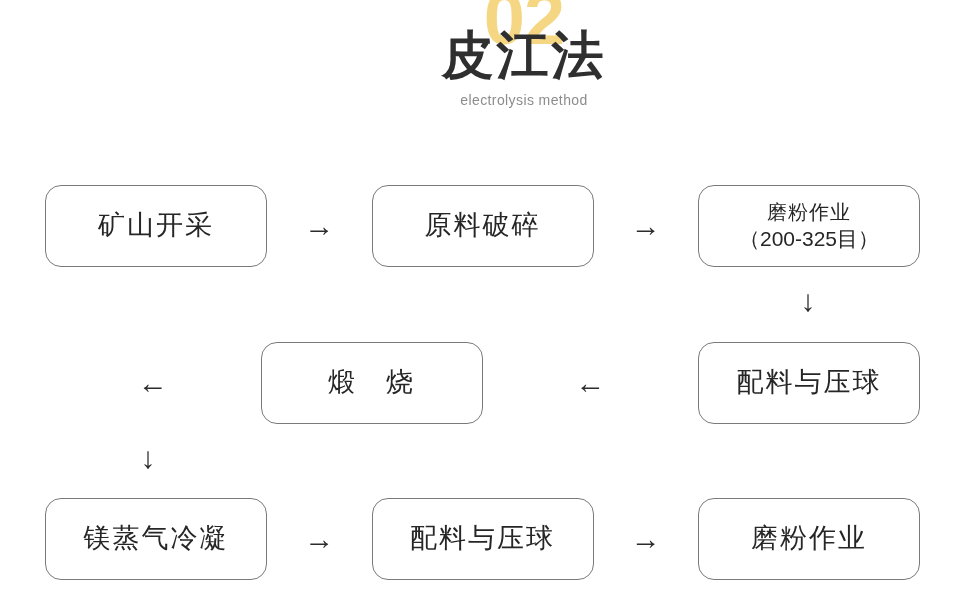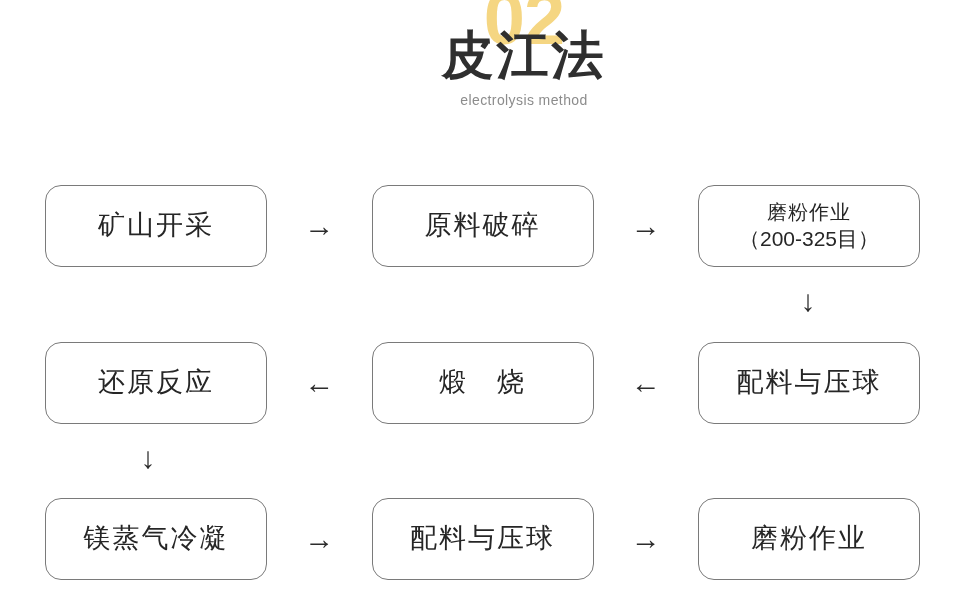--- a/index.html
+++ b/index.html
@@ -193,25 +193,20 @@
     <div class="cell">
       <div class="box has-sub">
         <div class="box-main">磨粉作业</div>
         <div class="box-sub">（200-325目）</div>
       </div>
     </div>
   </div>
 
   <div class="row" id="row-1">
 
-    <div class="cell">
-      <div class="box">
-        <div class="box-main">还原反应</div>
-      </div>
-    </div>
 
     <div class="gap">
       <span class="harrow">←</span>
     </div>
 
     <div class="cell">
       <div class="box">
         <div class="box-main">煅　烧</div>
       </div>
     </div>

